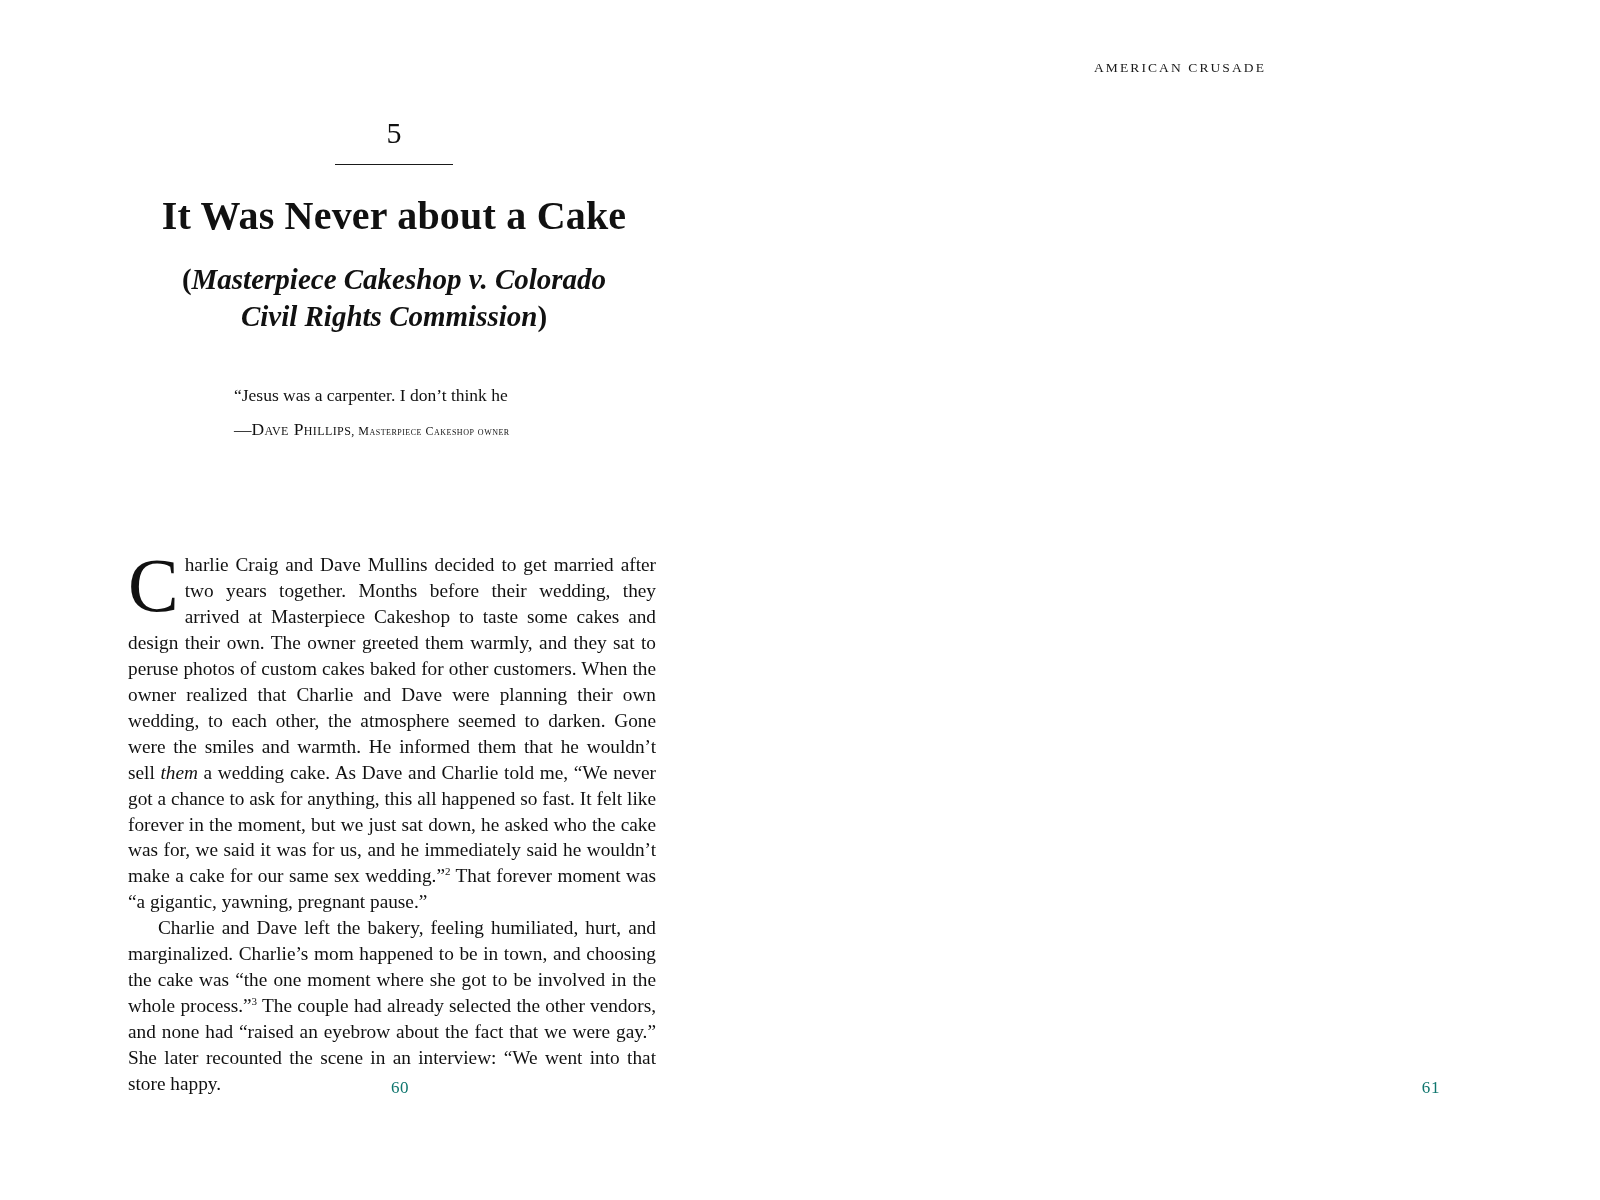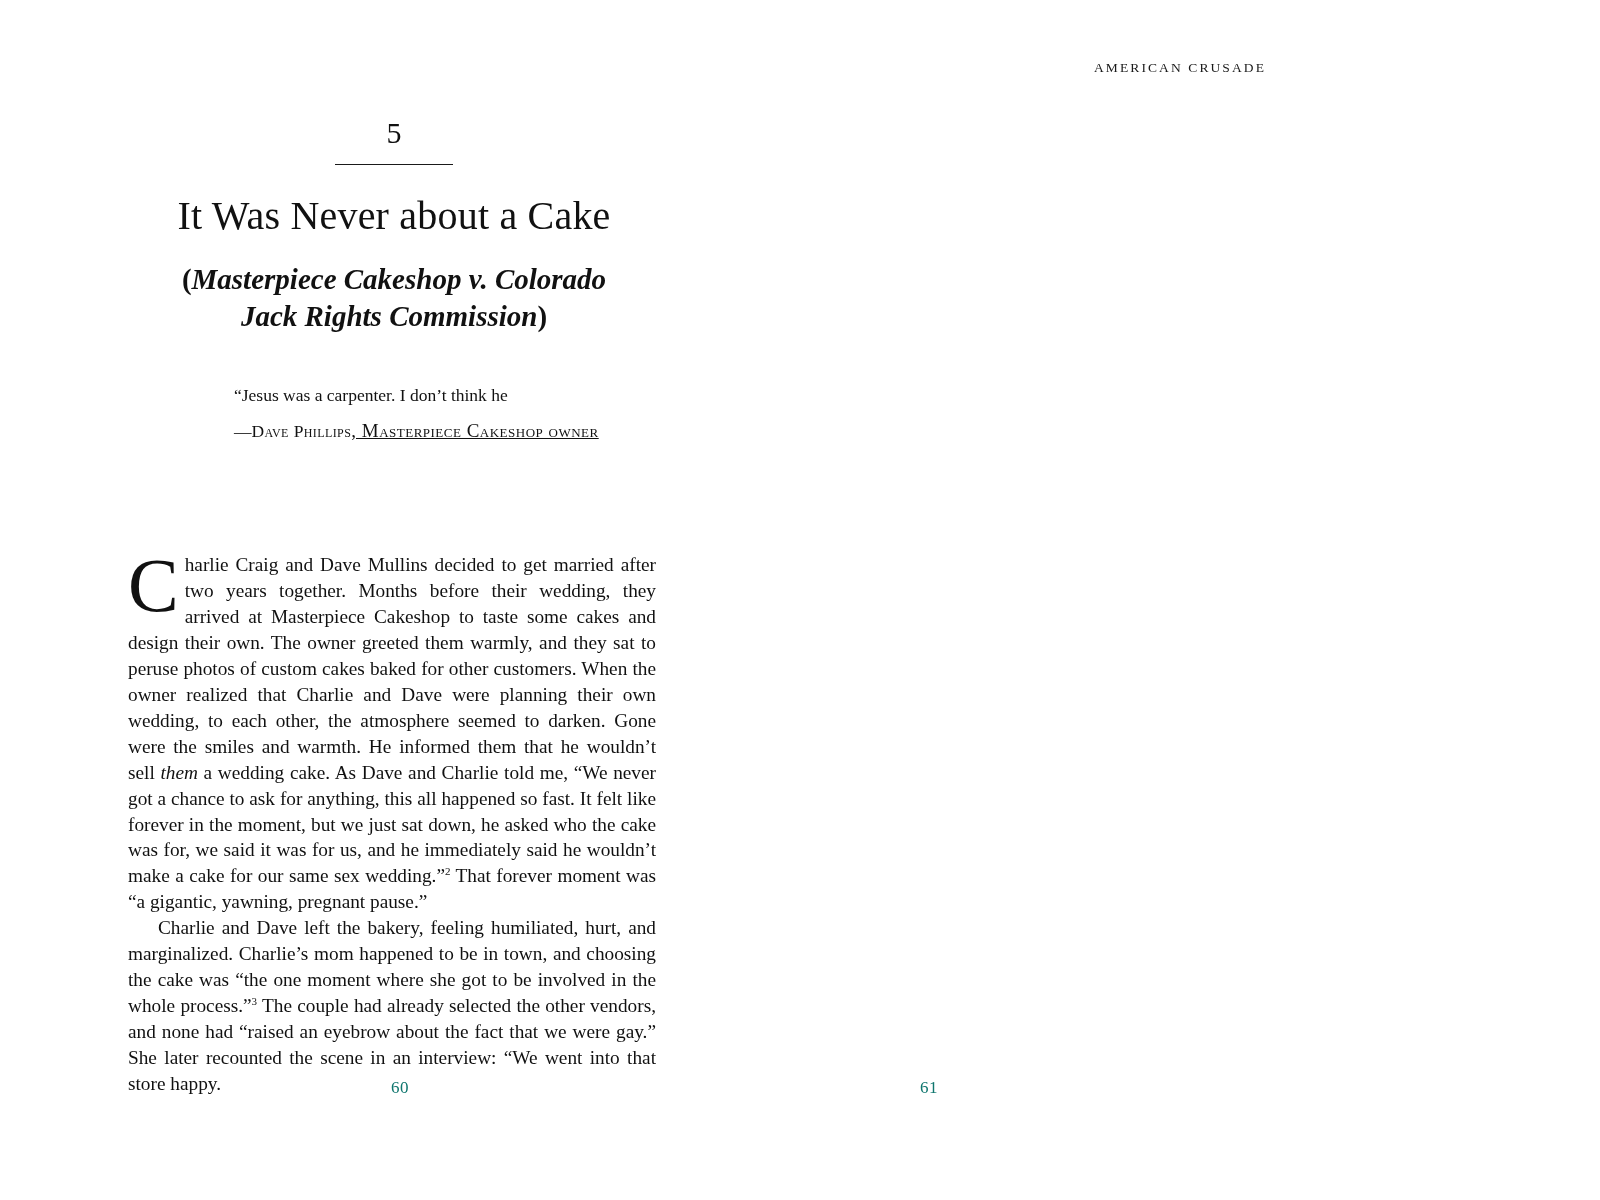--- a/index.html
+++ b/index.html
@@ -68,21 +68,21 @@
   }
   .chapter-rule {
     width: 118px;
     height: 1px;
     background: #1a1a1a;
     margin: 0 auto 28px auto;
   }
   .chapter-title {
     font-size: 40px;
     line-height: 1.14;
-    font-weight: 400;
+    font-weight: 700;
     margin: 0 0 22px 0;
     letter-spacing: 0.2px;
   }
   .chapter-subtitle {
     font-size: 29px;
     line-height: 1.3;
     margin: 0;
     font-weight: 700;
   }
   .chapter-subtitle i { font-style: italic; }
@@ -104,23 +104,22 @@
     padding-left: 0;
     text-align: left;
   }
   .epigraph-attrib .dash { }
   .epigraph-attrib .name {
     font-variant: small-caps;
     letter-spacing: 0.4px;
   }
   .epigraph-attrib .role {
     font-variant: small-caps;
-    font-size: 19px;
+    font-size: 12px;
     letter-spacing: 0.5px;
-    text-decoration: underline;
   }
 
   
   .body-col {
     position: absolute;
     font-size: 19.3px;
     line-height: 1.345;
     text-align: justify;
     text-justify: inter-word;
     hyphens: auto;
@@ -167,35 +166,35 @@
     color: #0f766e;
   }
   .page-left .folio {
     left: 0;
     right: 0;
     text-align: center;
   }
   .page-right .folio {
     left: 120px;
     right: 160px;
-    text-align: left;
+    text-align: right;
   }
 </style>
 </head>
 <body>
 
 <div class="spread">
 
   <div class="page page-left">
 
     <div class="chapter-opener">
       <div class="chapter-number">5</div>
       <div class="chapter-rule"></div>
       <h1 class="chapter-title">It Was Never about a Cake</h1>
-      <div class="chapter-subtitle"><span>(</span><i>Masterpiece Cakeshop v. Colorado</i><br><i>Jack Rights Commission</i><span>)</span></div>
+      <div class="chapter-subtitle"><span>(</span><i>Masterpiece Cakeshop v. Colorado</i><br><i>Civil Rights Commission</i><span>)</span></div>
     </div>
 
     <div class="epigraph">
       <span class="epigraph-line">“Jesus was a carpenter. I don’t think he</span>
       <div class="epigraph-attrib"><span class="dash">—</span><span class="name">Dave Phillips</span><span class="role">, Masterpiece Cakeshop owner</span></div>
     </div>
 
     <div class="body-col left-body">
       <p class="first dropcap-para"><span class="dropcap">C</span><span>harlie Craig and Dave Mullins decided to get married after two years together. Months before their wedding, they arrived at Masterpiece Cakeshop to taste some cakes and design their own. The owner greeted them warmly, and they sat to peruse photos of custom cakes baked for other customers. When the owner realized that Charlie and Dave were planning their own wedding, to each other, the atmosphere seemed to darken. Gone were the smiles and warmth. He informed them that he wouldn’t sell </span><i>them</i><span> a wedding cake. As Dave and Charlie told me, “We never got a chance to ask for anything, this all happened so fast. It felt like forever in the moment, but we just sat down, he asked who the cake was for, we said it was for us, and he immediately said he wouldn’t make a cake for our same sex wedding.”</span><sup>2</sup><span> That forever moment was “a gigantic, yawning, pregnant pause.”</span></p>
       <p><span>Charlie and Dave left the bakery, feeling humiliated, hurt, and marginalized. Charlie’s mom happened to be in town, and choosing the cake was “the one moment where she got to be involved in the whole process.”</span><sup>3</sup><span> The couple had already selected the other vendors, and none had “raised an eyebrow about the fact that we were gay.” She later recounted the scene in an interview: “We went into that store happy.</span></p>

